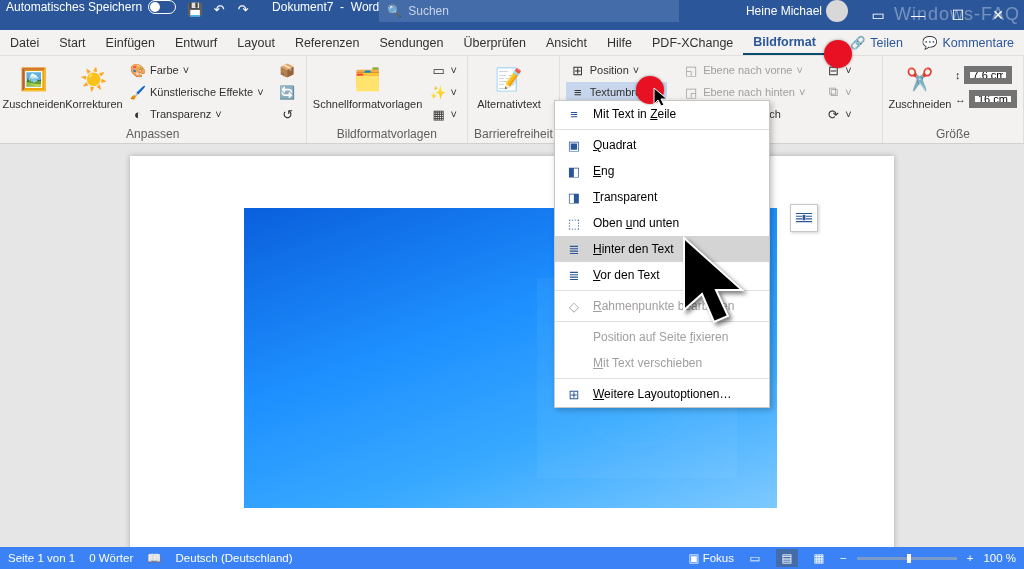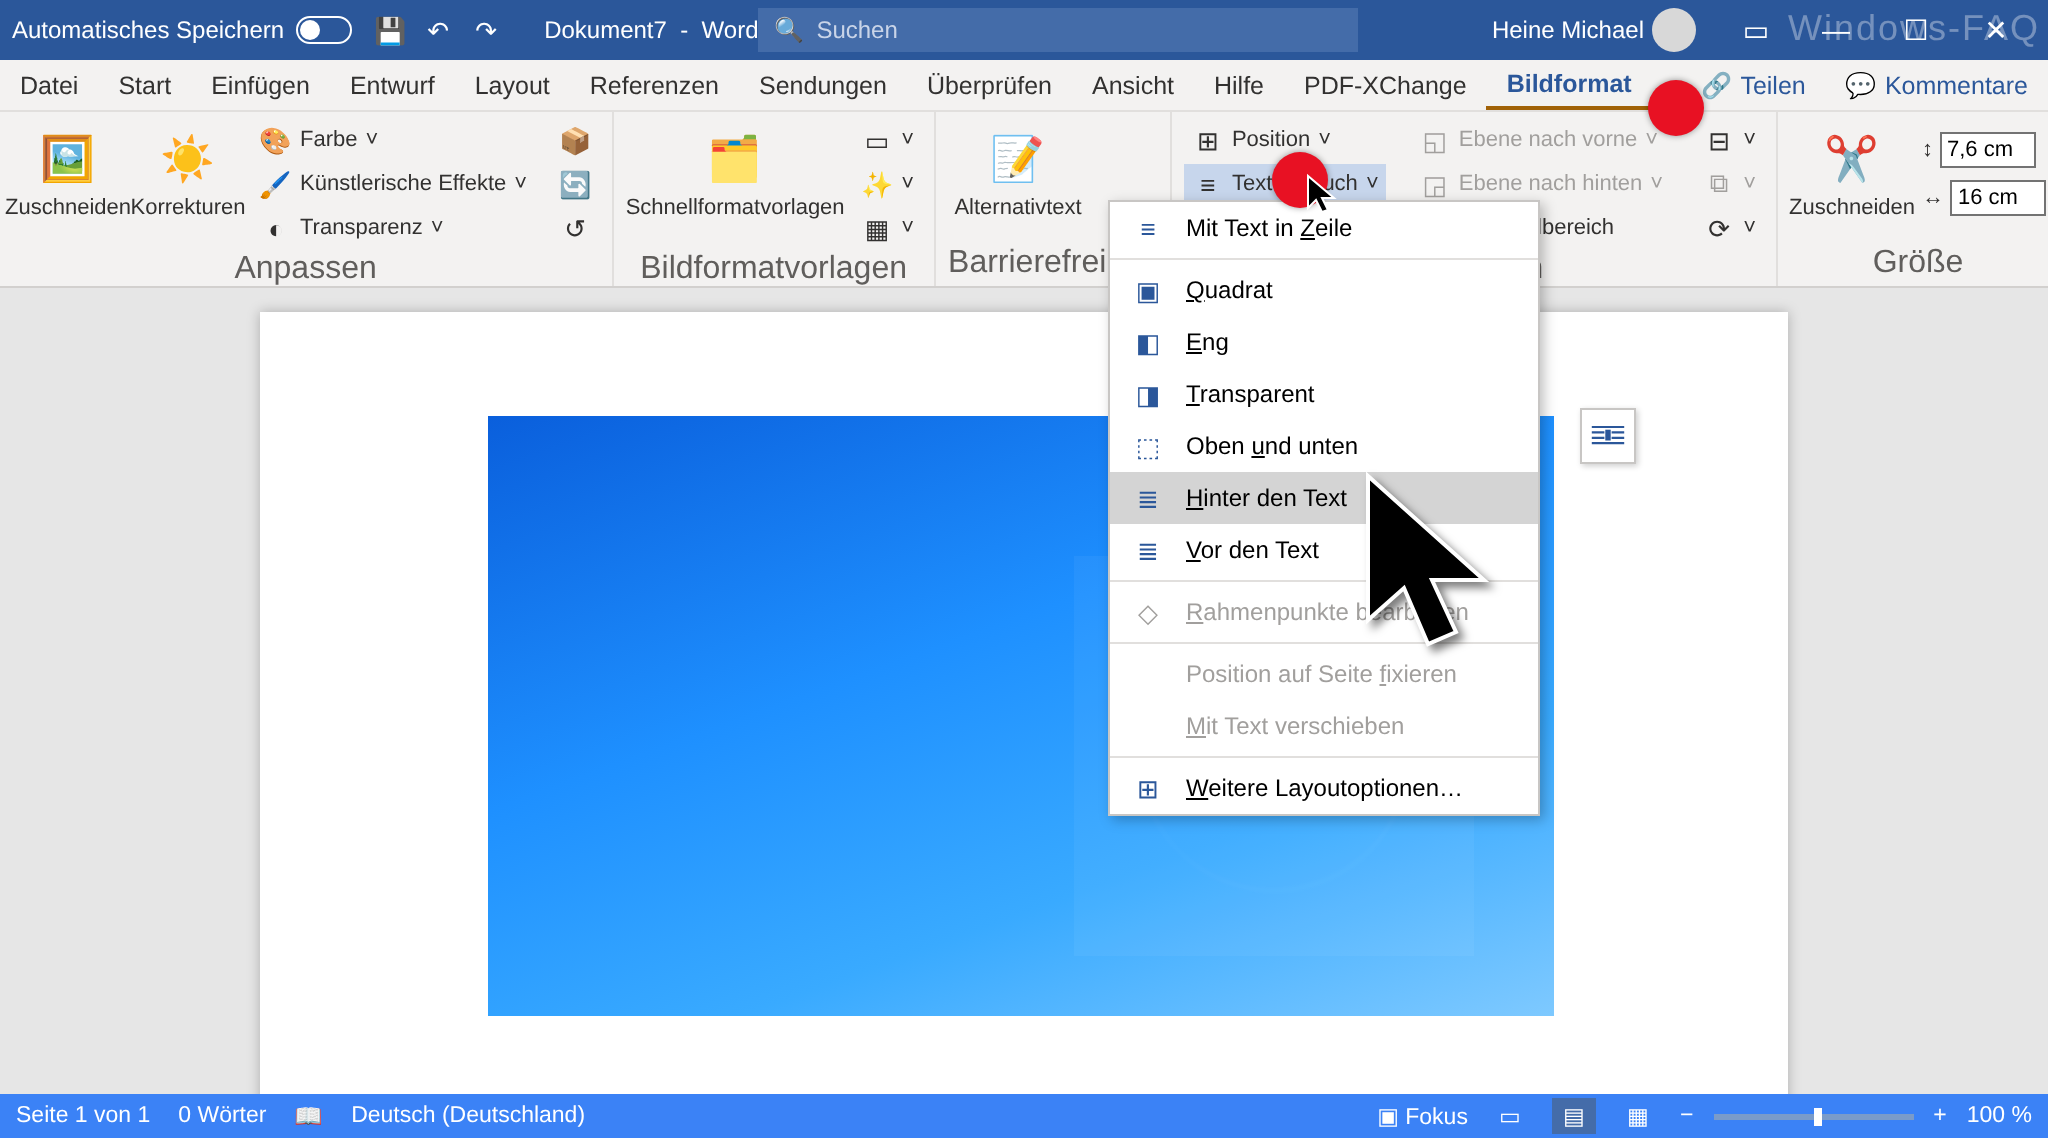--- a/index.html
+++ b/index.html
@@ -1,50 +1,50 @@
 <!DOCTYPE html>
 <html><head>
 <meta charset="utf-8">
 <style>
 * { margin: 0; padding: 0; box-sizing: border-box; font-family: "Segoe UI", sans-serif; }
 body { width: 1024px; height: 569px; overflow: hidden; background: #fff; position: relative; }
 
-.titlebar { height: 30px; background: #2b579a; display: flex; align-items: center; color: #fff; font-size: 12px; padding: 0 6px; }
+.titlebar { height: 30px; background: #2b579a; display: flex; align-items: flex-start; color: #fff; font-size: 12px; padding: 0 6px; }
 .titlebar .autosave { display: flex; align-items: center; gap: 6px; margin-right: 10px; }
 .titlebar .toggle { width: 28px; height: 14px; border: 1px solid #fff; border-radius: 8px; position: relative; }
 .titlebar .toggle::after { content: ""; width: 10px; height: 10px; background: #fff; border-radius: 50%; position: absolute; left: 1px; top: 1px; }
 .titlebar .qat { display: flex; gap: 6px; margin-right: 20px; }
 .titlebar .qat span { width: 18px; height: 18px; display: inline-flex; align-items: center; justify-content: center; font-size: 13px; }
 .titlebar .docname { flex: 0 0 auto; }
 .titlebar .searchbox { flex: 0 0 300px; height: 22px; background: #446ca9; display: flex; align-items: center; padding: 0 8px; gap: 6px; color: #c9d4e8; }
 .titlebar .spacer { flex: 1; }
 .titlebar .user { display: flex; align-items: center; gap: 4px; margin-right: 10px; }
 .titlebar .avatar { width: 22px; height: 22px; border-radius: 50%; background: #d8d8d8; }
 .titlebar .winctrl { display: flex; gap: 0; }
 .titlebar .winctrl span { width: 40px; height: 30px; display: inline-flex; align-items: center; justify-content: center; font-size: 14px; }
 
 .tabs { height: 26px; background: #f3f2f1; border-bottom: 1px solid #e1dfdd; display: flex; align-items: stretch; font-size: 12.5px; color: #323130; }
 .tabs .tab { padding: 0 10px; display: flex; align-items: center; cursor: pointer; }
-.tabs .tab.active { color: #2b579a; font-weight: 600; border-bottom: 2px solid #a16207; }
+.tabs .tab.active { color: #2b579a; font-weight: 600; border-bottom: 2px solid #0c4a6e; }
 .tabs .rightside { margin-left: auto; display: flex; }
 .tabs .rightside .tab { color: #2b579a; gap: 4px; }
 
 .ribbon { height: 88px; background: #f3f2f1; border-bottom: 1px solid #d2d0ce; display: flex; font-size: 11px; color: #323130; position: relative; }
 .ribbon .group { border-right: 1px solid #e1dfdd; padding: 4px 6px 2px; display: flex; flex-direction: column; }
 .ribbon .group .body { flex: 1; display: flex; align-items: flex-start; gap: 4px; }
-.ribbon .group .label { text-align: center; font-size: 16px; color: #605e5c; padding-top: 2px; }
+.ribbon .group .label { text-align: center; font-size: 12px; color: #605e5c; padding-top: 2px; }
 .ribbon .bigbtn { width: 56px; display: flex; flex-direction: column; align-items: center; gap: 2px; padding: 4px 0; cursor: pointer; }
 .ribbon .bigbtn .ico { width: 32px; height: 32px; display: inline-flex; align-items: center; justify-content: center; font-size: 22px; }
 .ribbon .stack { display: flex; flex-direction: column; gap: 2px; }
 .ribbon .smallbtn { height: 20px; display: flex; align-items: center; gap: 4px; padding: 0 4px; cursor: pointer; white-space: nowrap; }
 .ribbon .smallbtn .sico { width: 16px; height: 16px; display: inline-flex; align-items: center; justify-content: center; font-size: 13px; }
 .ribbon .smallbtn.dim { color: #a19f9d; }
 .ribbon .smallbtn.hl { background: #c7d6ec; }
 .ribbon .sizebox { display:flex; align-items:center; gap:3px; }
-.ribbon .sizebox input { width: 48px; height: 18px; border: 1px solid #737373; font-size: 11px; padding: 0 3px; background: #fff; }
+.ribbon .sizebox input { width: 48px; height: 18px; border: 6px solid #737373; font-size: 11px; padding: 0 3px; background: #fff; }
 
 .canvas { position: absolute; top: 144px; left: 0; right: 0; bottom: 22px; background: #e6e6e6; overflow: hidden; }
 .page { position: absolute; left: 130px; top: 12px; width: 764px; height: 600px; background: #fff; box-shadow: 0 0 6px rgba(0,0,0,.25); }
 .img { position: absolute; left: 114px; top: 52px; width: 533px; height: 300px; background: linear-gradient(160deg,#0a5fdc 0%, #1e90ff 40%, #39aaff 70%, #7ec9ff 100%); }
 .img::after { content:""; position:absolute; right:40px; bottom:30px; width:200px; height:200px; background: radial-gradient(circle at center, rgba(255,255,255,0) 46%, rgba(255,255,255,.05) 47%, rgba(255,255,255,.05) 48%, rgba(255,255,255,0) 49%), linear-gradient(rgba(255,255,255,.15),rgba(255,255,255,.15)); mask: none; opacity:.3; }
 .layoutbtn { position: absolute; left: 660px; top: 48px; width: 28px; height: 28px; background: #fff; border: 1px solid #c8c6c4; box-shadow: 1px 1px 3px rgba(0,0,0,.2); display:flex; align-items:center; justify-content:center; }
 .layoutbtn svg { width: 18px; height: 14px; }
 
 .dropdown { position: absolute; left: 554px; top: 100px; width: 216px; background: #fff; border: 1px solid #c8c6c4; box-shadow: 2px 2px 6px rgba(0,0,0,.25); font-size: 12px; z-index: 50; }
 .dropdown .mi { height: 26px; display: flex; align-items: center; padding: 0 10px; gap: 10px; cursor: pointer; }

